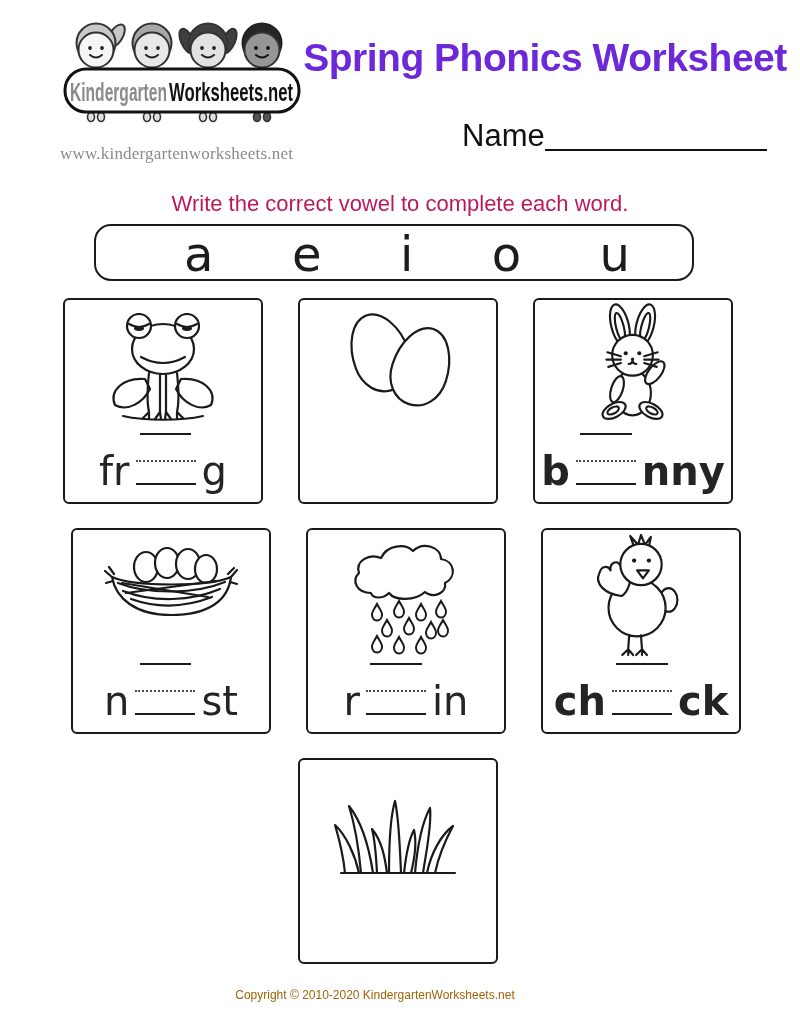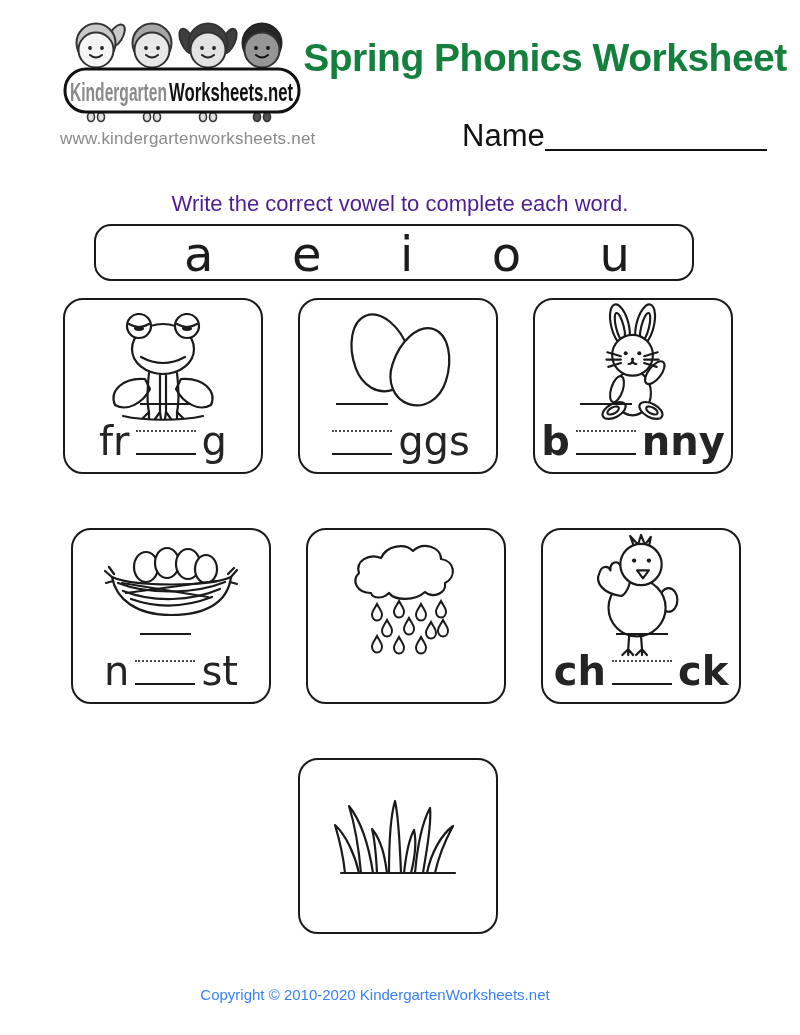--- a/index.html
+++ b/index.html
@@ -3,61 +3,61 @@
 <meta charset="utf-8">
 <style>
   * { margin:0; padding:0; box-sizing:border-box; }
   html,body { background:#fff; }
   .page {
     position:relative; width:800px; height:1035px; background:#ffffff;
     font-family:"Liberation Sans", sans-serif; color:#1a1a1a; overflow:hidden;
   }
   
   .logo-wrap { position:absolute; left:60px; top:14px; width:244px; }
-  .site-url { font-size:17px; color:#8a8a8a; margin-top:1px; letter-spacing:.2px; }
+  .site-url { font-size:17px; color:#8a8a8a; margin-top:16px; letter-spacing:.2px;font-family:Liberation Serif, serif; }
   
   .title {
     position:absolute; left:300px; top:36px; width:490px; text-align:center;
-    font-size:39px; font-weight:700; letter-spacing:-0.5px; color:#15803d;
+    font-size:39px; font-weight:700; letter-spacing:-0.5px; color:#6d28d9;
   }
   .name-row { position:absolute; left:462px; top:118px; display:flex; align-items:flex-end; }
   .name-label { font-size:31px; color:#111; }
   .name-line { width:222px; border-bottom:2.5px solid #111; height:10px; margin-bottom:3px; }
   
-  .instruction { position:absolute; left:0; top:191px; width:800px; text-align:center; font-size:22px; color:#4c1d95; }
+  .instruction { position:absolute; left:0; top:191px; width:800px; text-align:center; font-size:22px; color:#be185d; }
   .vowel-strip {
     position:absolute; left:94px; top:224px; width:600px; height:57px;
     border:2.5px solid #1a1a1a; border-radius:17px;
     display:flex; align-items:center; justify-content:space-between;
     padding:2px 62px 0 88px;
     font-family:"DejaVu Sans", sans-serif; font-size:48px; color:#1c1c1c;
   }
   
   .card {
-    position:absolute; width:200px; height:176px;
-    border:2.2px solid #1a1a1a; border-radius:20px; background:#fff;
+    position:absolute; width:200px; height:206px;
+    border:2.2px solid #1a1a1a; border-radius:6px; background:#fff;
   }
   .card-art { position:absolute; top:3px; left:0; right:0; height:126px;
     display:flex; align-items:flex-end; justify-content:center; }
   .word {
     position:absolute; left:2px; right:2px; bottom:8px; text-align:center;
     font-family:"DejaVu Sans", sans-serif; font-size:40px; color:#242424; white-space:nowrap;
   }
   .blank { position:relative; display:inline-block; width:60px; height:52px; margin:0 6px; }
   .gl { position:absolute; left:0; right:0; display:block; }
   .gl-top { top:0; left:7%; right:7%; border-top:2.4px solid #1a1a1a; }
   .gl-mid { bottom:23px; border-top:2px dotted #4a4a4a; }
   .gl-bot { bottom:0; border-top:2.4px solid #1a1a1a; }
   
   .r1 { top:298px; } .r2 { top:528px;margin-left:8px; } .r3 { top:758px; }
   .c1 { left:63px; } .c2 { left:298px; } .c3 { left:533px;font-weight:bold; }
   .mb26 { margin-bottom:26px; } .mb12 { margin-bottom:12px; } .mb4 { margin-bottom:4px; }
   
   .footer { position:absolute; left:0; top:986px; width:750px; text-align:center;
-    font-size:15px; line-height:18px; color:#3b82f6; }
+    font-size:12px; line-height:18px; color:#a16207; }
   svg .ln { fill:none; stroke:#1a1a1a; stroke-width:2.2; stroke-linecap:round; stroke-linejoin:round; }
   svg .sh { fill:#ffffff; stroke:#1a1a1a; stroke-width:2.2; stroke-linecap:round; stroke-linejoin:round; }
 </style>
 </head>
 <body>
 
 <div class="page">
 
   <div class="logo-wrap">
     <svg width="244" height="110" viewBox="0 0 244 110">
@@ -154,21 +154,20 @@
     <div class="card-art">
       <svg width="150" height="120" viewBox="0 0 150 120" class="mb12">
         <g transform="translate(57,56) rotate(-20)">
           <path class="sh" d="M0,-40 C16,-40 28,-18 28,6 C28,25 16,39 0,39 C-16,39 -28,25 -28,6 C-28,-18 -16,-40 0,-40 Z"></path>
         </g>
         <g transform="translate(98,70) rotate(18)">
           <path class="sh" d="M0,-40 C16,-40 28,-18 28,6 C28,25 16,39 0,39 C-16,39 -28,25 -28,6 C-28,-18 -16,-40 0,-40 Z"></path>
         </g>
       </svg>
     </div>
-    <div class="word"><span></span><span class="blank"><span class="gl gl-top"></span><span class="gl gl-mid"></span><span class="gl gl-bot"></span></span><span>ggs</span></div>
   </div>
 
   <div class="card r1 c3">
     <div class="card-art">
       <svg width="112" height="124" viewBox="0 0 115 128" class="mb4">
         <g>
           <ellipse class="sh" cx="44" cy="25" rx="9" ry="22" transform="rotate(-14 44 25)"></ellipse>
           <ellipse class="ln" cx="44" cy="27" rx="4" ry="15" transform="rotate(-14 44 27)" stroke-width="1.6"></ellipse>
           <ellipse class="sh" cx="70" cy="25" rx="9" ry="22" transform="rotate(14 70 25)"></ellipse>
           <ellipse class="ln" cx="70" cy="27" rx="4" ry="15" transform="rotate(14 70 27)" stroke-width="1.6"></ellipse>
@@ -222,20 +221,21 @@
           <use href="#drp" x="46" y="96"></use>
             <use href="#drp" x="68" y="94"></use>
             <use href="#drp" x="90" y="98"></use>
             <use href="#drp" x="102" y="96"></use>
           <use href="#drp" x="36" y="112"></use>
             <use href="#drp" x="58" y="113"></use>
             <use href="#drp" x="80" y="113"></use>
         </g>
       </svg>
     </div>
+    <div class="word"><span>r</span><span class="blank"><span class="gl gl-top"></span><span class="gl gl-mid"></span><span class="gl gl-bot"></span></span><span>in</span></div>
   </div>
 
   <div class="card r2 c3">
     <div class="card-art">
       <svg width="120" height="126" viewBox="0 0 120 128">
         <path class="ln" d="M53,14 L49,3 L57,12 M57,12 L60,2 L64,12 M64,12 L70,4 L68,14"></path>
         <ellipse class="sh" cx="88" cy="68" rx="9" ry="12"></ellipse>
         <circle class="sh" cx="56" cy="76" r="29"></circle>
         <path class="sh" d="M40,64 C24,62 12,52 18,40 C20,33 27,33 29,38 C28,30 36,27 39,33 C40,26 48,27 48,34 C52,44 48,57 42,63 Z"></path>
         <path class="ln" d="M48,104 L47,118 M60,104 L61,118 M47,118 L41,124 M47,118 L47,124 M47,118 L52,124 M61,118 L55,124 M61,118 L61,124 M61,118 L66,124" stroke-width="2"></path>

